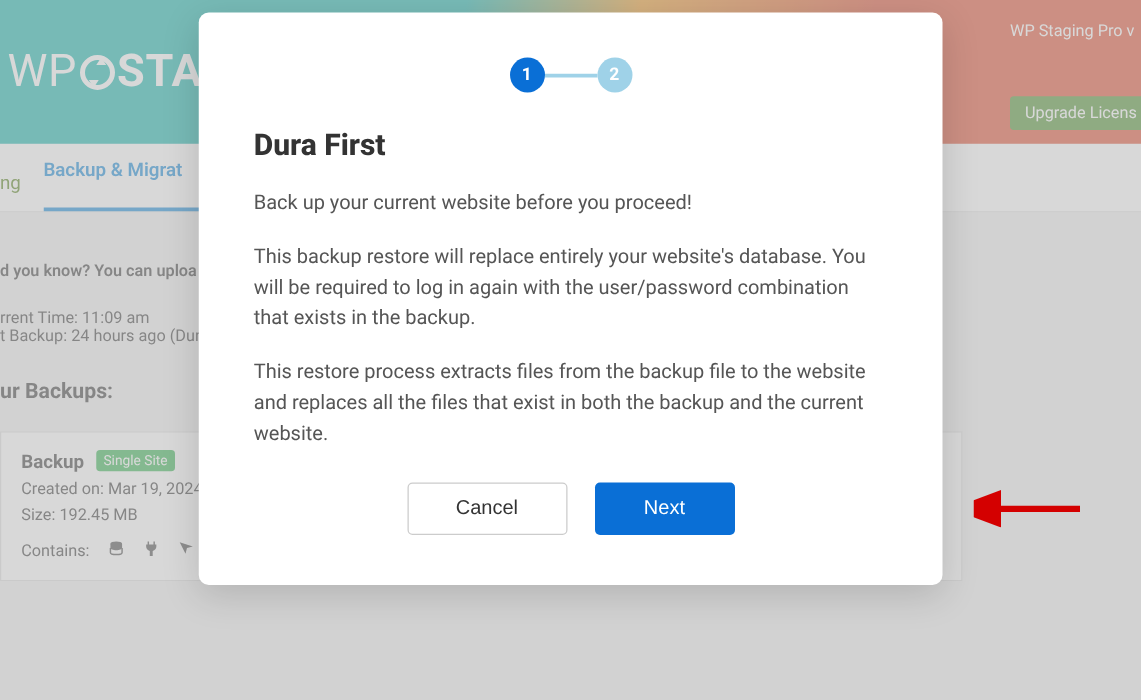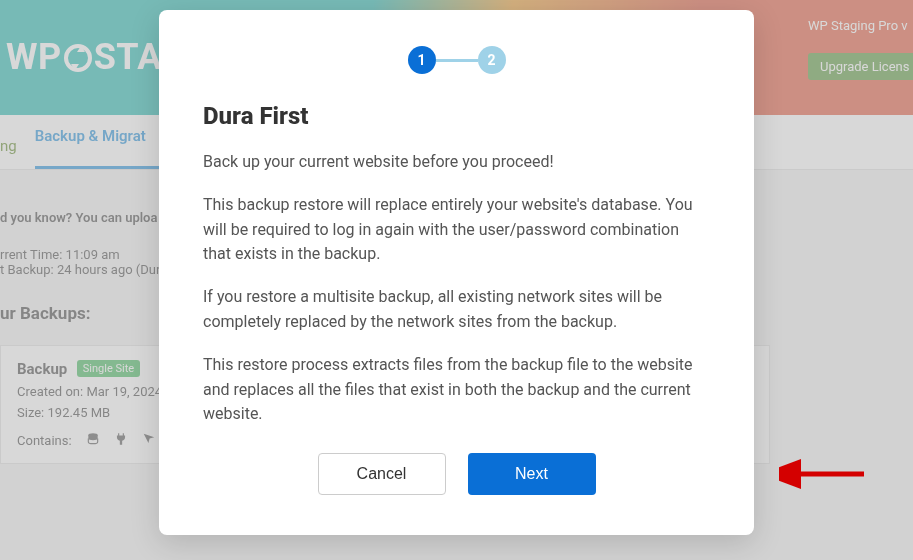--- a/index.html
+++ b/index.html
@@ -11,30 +11,30 @@
   .page { position: relative; width: 100%; height: 100%; }
   .hero {
     height: 115px;
     background: linear-gradient(100deg,#0db3ab 0%,#0db3ab 40%,#f29a1f 55%,#e24a2b 75%,#e24a2b 100%);
     color: #fff; position: relative;
   }
   .logo {
     position: absolute; left: 6px; top: 36px;
     font-size: 36px; font-weight: 700; letter-spacing: 0.5px;
   }
-  .logo .wp { font-weight: 700; }
+  .logo .wp { font-weight: 400; }
   .logo .o { display: inline-block; border: 4px solid #fff; border-radius: 50%;
              width: 28px; height: 28px; vertical-align: -3px; margin: 0 2px; position: relative; }
   .logo .o::before, .logo .o::after {
     content:""; position:absolute; width:0; height:0; border-style:solid;
   }
   .logo .o::before { top:-2px; right:3px; border-width:0 4px 6px 4px; border-color:transparent transparent #fff transparent; }
   .logo .o::after  { bottom:-2px; left:3px; border-width:6px 4px 0 4px; border-color:#fff transparent transparent transparent; }
   .hero-right { position:absolute; right:0; top:18px; text-align:left; width:105px; }
-  .hero-right .line1 { font-size:13px; white-space:nowrap; margin-bottom:0; }
+  .hero-right .line1 { font-size:13px; white-space:nowrap; margin-bottom:24px; }
   .hero-right .btn-upgrade {
     display:inline-block; background:#4a8f2a; color:#fff; font-size:13px;
     padding:6px 12px; border-radius:3px; margin-top:20px; white-space:nowrap;
   }
   .tabs {
     background:#fff; border-bottom:1px solid #ddd; height:55px;
     display:flex; align-items:flex-end; padding-left:0;
   }
   .tabs .tab {
     padding:14px 18px 14px 0; font-size:15px; color:#4d7c0f; 
@@ -82,21 +82,21 @@
   .step.inactive { background:#9fd2e8; }
   .step-line { width:42px; height:3px; background:#9fd2e8; }
   .modal h2 { font-size:24px; font-weight:800; color:#333; margin-bottom:20px; }
   .modal p { font-size:16px; line-height:1.55; color:#555; margin-bottom:18px; }
   .modal-buttons { display:flex; justify-content:center; gap:22px; margin-top:26px; }
   .btn-cancel {
     width:128px; height:42px; background:#fff; border:1px solid #ccc; border-radius:4px;
     font-size:16px; color:#333; cursor:pointer;
   }
   .btn-next {
-    width:128px; height:42px; background:#0a6fd6; border:none; border-radius:4px;
+    width:112px; height:42px; background:#0a6fd6; border:none; border-radius:4px;
     font-size:16px; color:#fff; cursor:pointer;
   }
   .arrow {
     position:absolute; left:620px; bottom:46px; pointer-events:none;
   }
 </style>
 </head>
 <body>
 
 <div class="page">
@@ -169,21 +169,20 @@
   <div class="overlay">
     <div class="modal">
       <div class="stepper">
         <div class="step active">1</div>
         <div class="step-line"></div>
         <div class="step inactive">2</div>
       </div>
       <h2>Dura First</h2>
       <p>Back up your current website before you proceed!</p>
       <p>This backup restore will replace entirely your website's database. You will be required to log in again with the user/password combination that exists in the backup.</p>
-      <p>If you restore a multisite backup, all existing network sites will be completely replaced by the network sites from the backup.</p>
       <p>This restore process extracts files from the backup file to the website and replaces all the files that exist in both the backup and the current website.</p>
       <div class="modal-buttons">
         <button class="btn-cancel">Cancel</button>
         <button class="btn-next">Next</button>
       </div>
 
       <svg class="arrow" width="90" height="30">
         <defs>
           <marker id="ah" markerWidth="10" markerHeight="10" refX="2" refY="3" orient="auto">
             <path d="M0,0 L0,6 L8,3 z" fill="#d40000"></path>

